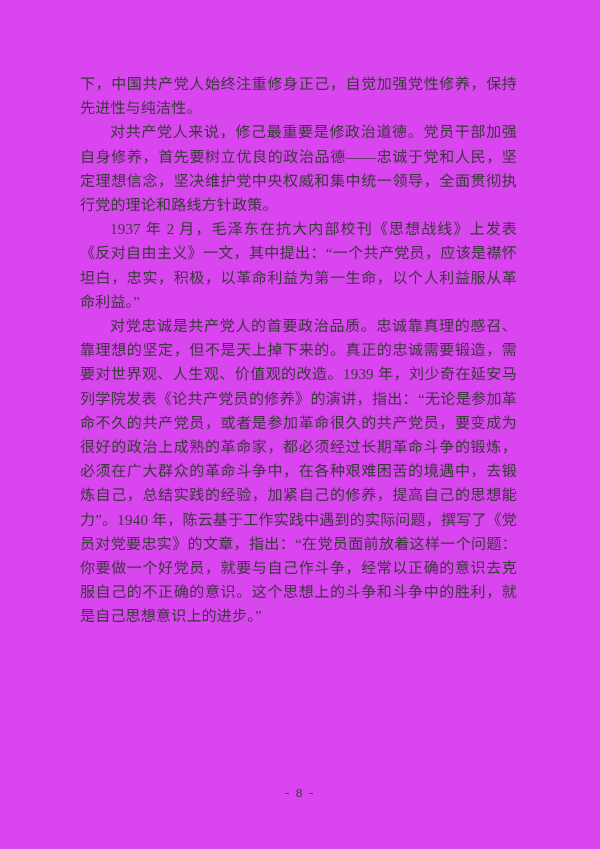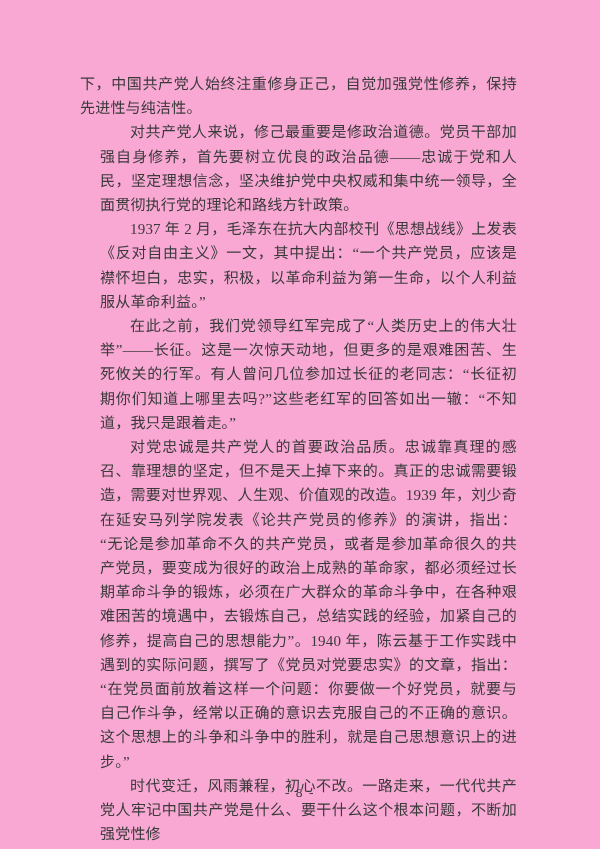--- a/index.html
+++ b/index.html
@@ -4,21 +4,21 @@
 <style>
   html, body {
     margin: 0;
     padding: 0;
     background: #ffffff;
   }
   .page {
     position: relative;
     width: 600px;
     height: 849px;
-    background: #f9a8d4;
+    background: #d946ef;
     overflow: hidden;
     font-family: "Liberation Serif", "DejaVu Serif", serif;
   }
   .text-body {
     position: absolute;
     left: 80px;
     top: 72px;
     width: 437px;
     color: #3a3a3a;
     font-size: 15px;
@@ -26,21 +26,20 @@
     text-align: justify;
     text-justify: inter-ideograph;
     letter-spacing: 0.2px;
   }
   .para {
     margin: 0;
     padding: 0;
   }
   .para.indent {
     text-indent: 2em;
-    margin-left: 20px;
   }
   .footer {
     position: absolute;
     top: 784px;
     left: 0;
     width: 600px;
     text-align: center;
     color: #3a3a3a;
     font-size: 13.5px;
     letter-spacing: 1.5px;
@@ -49,18 +48,16 @@
 </style>
 </head>
 <body>
 
 <div class="page">
   <div class="text-body">
 
   <p class="para">下，中国共产党人始终注重修身正己，自觉加强党性修养，保持先进性与纯洁性。</p>
       <p class="para indent">对共产党人来说，修己最重要是修政治道德。党员干部加强自身修养，首先要树立优良的政治品德——忠诚于党和人民，坚定理想信念，坚决维护党中央权威和集中统一领导，全面贯彻执行党的理论和路线方针政策。</p>
       <p class="para indent">1937 年 2 月，毛泽东在抗大内部校刊《思想战线》上发表《反对自由主义》一文，其中提出：“一个共产党员，应该是襟怀坦白，忠实，积极，以革命利益为第一生命，以个人利益服从革命利益。”</p>
-      <p class="para indent">在此之前，我们党领导红军完成了“人类历史上的伟大壮举”——长征。这是一次惊天动地，但更多的是艰难困苦、生死攸关的行军。有人曾问几位参加过长征的老同志：“长征初期你们知道上哪里去吗?”这些老红军的回答如出一辙：“不知道，我只是跟着走。”</p>
       <p class="para indent">对党忠诚是共产党人的首要政治品质。忠诚靠真理的感召、靠理想的坚定，但不是天上掉下来的。真正的忠诚需要锻造，需要对世界观、人生观、价值观的改造。1939 年，刘少奇在延安马列学院发表《论共产党员的修养》的演讲，指出：“无论是参加革命不久的共产党员，或者是参加革命很久的共产党员，要变成为很好的政治上成熟的革命家，都必须经过长期革命斗争的锻炼，必须在广大群众的革命斗争中，在各种艰难困苦的境遇中，去锻炼自己，总结实践的经验，加紧自己的修养，提高自己的思想能力”。1940 年，陈云基于工作实践中遇到的实际问题，撰写了《党员对党要忠实》的文章，指出：“在党员面前放着这样一个问题：你要做一个好党员，就要与自己作斗争，经常以正确的意识去克服自己的不正确的意识。这个思想上的斗争和斗争中的胜利，就是自己思想意识上的进步。”</p>
-      <p class="para indent">时代变迁，风雨兼程，初心不改。一路走来，一代代共产党人牢记中国共产党是什么、要干什么这个根本问题，不断加强党性修</p>
     </div>
   <div class="footer">- 8 -</div>
 </div>
 
 </body></html>

